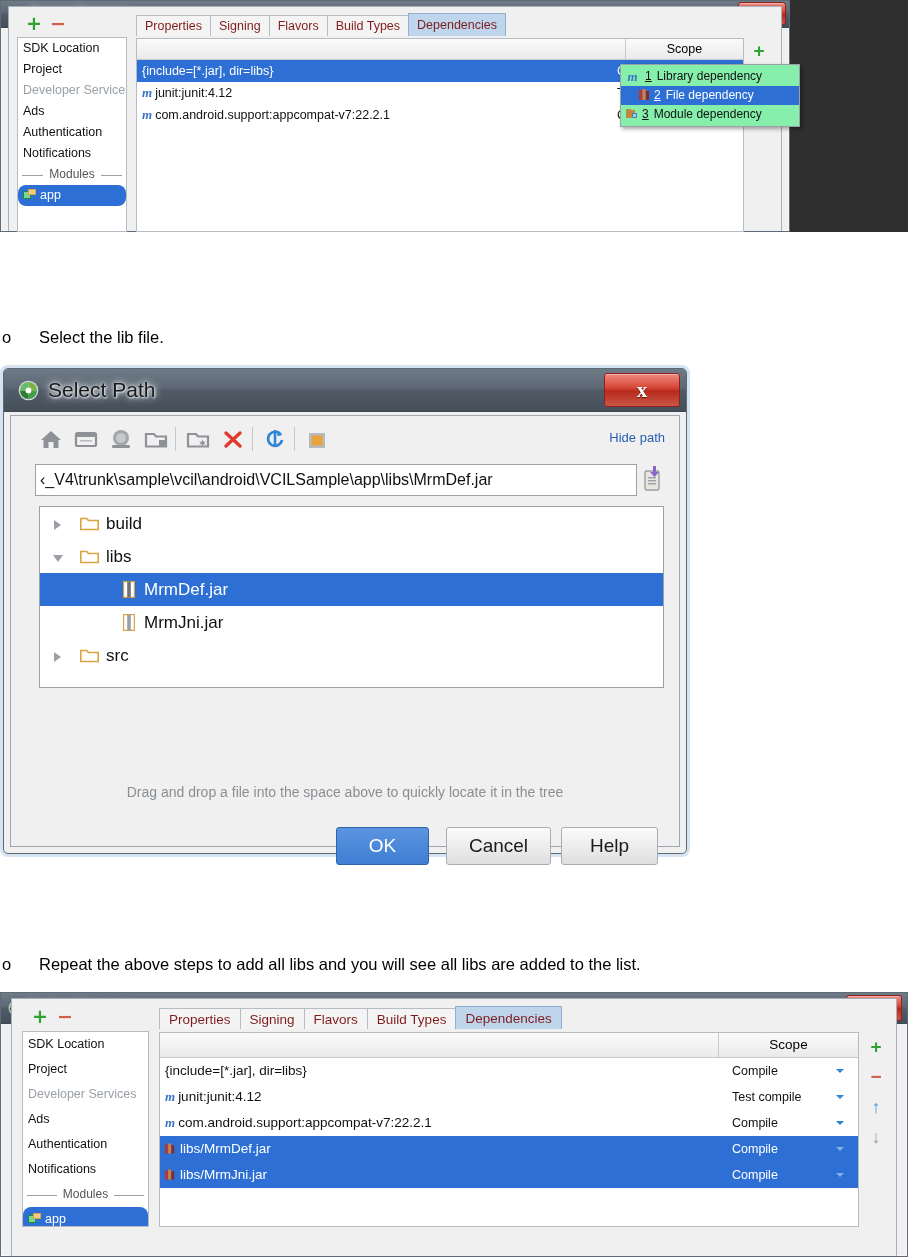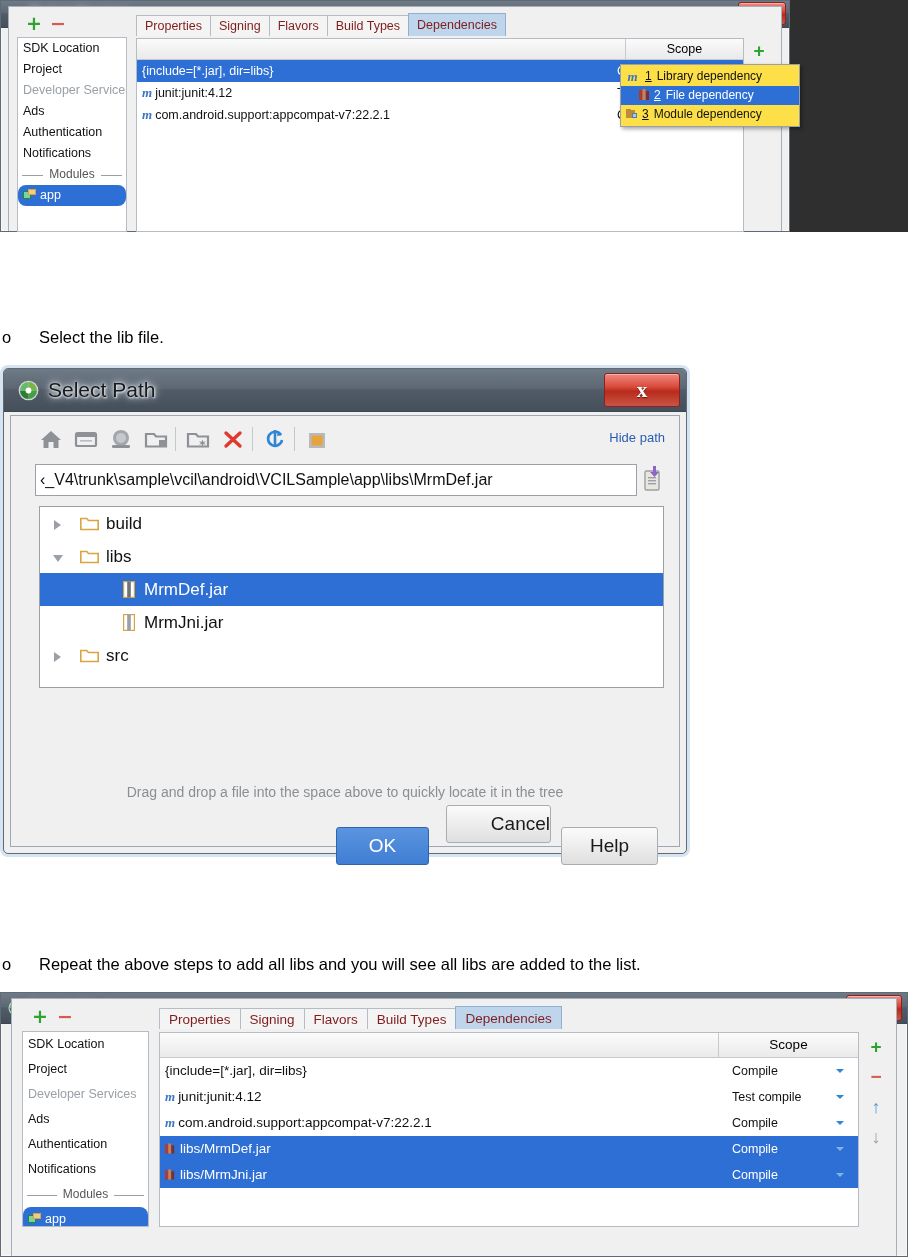--- a/index.html
+++ b/index.html
@@ -125,21 +125,21 @@
   .lib-icon{
     display:inline-block;width:11px;height:11px;vertical-align:-1px;margin-right:4px;position:relative;
   }
 
   
   .ps-btncol{position:absolute;}
   .ps-btncol div{text-align:center;}
 
   
   .popmenu{
-    position:absolute;background:#fde047;border:1px solid #9aa0a6;
+    position:absolute;background:#86efac;border:1px solid #9aa0a6;
     box-shadow:2px 2px 4px rgba(0,0,0,.35);
     padding:2px 0;z-index:50;box-sizing:border-box;
   }
   .popitem{
     height:19px;line-height:19px;font-size:12px;white-space:nowrap;
     padding-left:4px;position:relative;color:#111;
   }
   .popitem.sel{background:#2d6fd4;color:#fff;padding-left:16px;}
   .popitem .pi-ico{display:inline-block;width:15px;text-align:center;vertical-align:-1px;}
   .popitem .pi-num{text-decoration:underline;margin:0 5px 0 2px;}
@@ -455,21 +455,21 @@
               <path d="M0.8 2.5 h6 l1.6 2 h9.8 v9 h-17.4 Z" fill="#ffffff" stroke="#d9a441" stroke-width="1.6"></path>
             </svg>
           </span><span>src</span>
         </span>
       </div>
     </div>
 
     <div class="sp-hint" style="top:368px;">Drag and drop a file into the space above to quickly locate it in the tree</div>
 
     <div class="sp-btn primary" style="left:325px;top:411px;width:93px;">OK</div>
-    <div class="sp-btn normal" style="left:435px;top:389px;width:105px;text-align:right;">Cancel</div>
+    <div class="sp-btn normal" style="left:435px;top:411px;width:105px;">Cancel</div>
     <div class="sp-btn normal" style="left:550px;top:411px;width:97px;">Help</div>
   </div>
 </div>
 
 <div class="doc-bullet" style="left:2px;top:955px;">o</div>
 <div class="doc-line" style="left:39px;top:955px;">Repeat the above steps to add all libs  and you will see all libs are added to the list.</div>
 
 <div class="win" style="left:0;top:992px;width:908px;height:265px;">
 
   <div class="titlebar" style="height:30px;">

